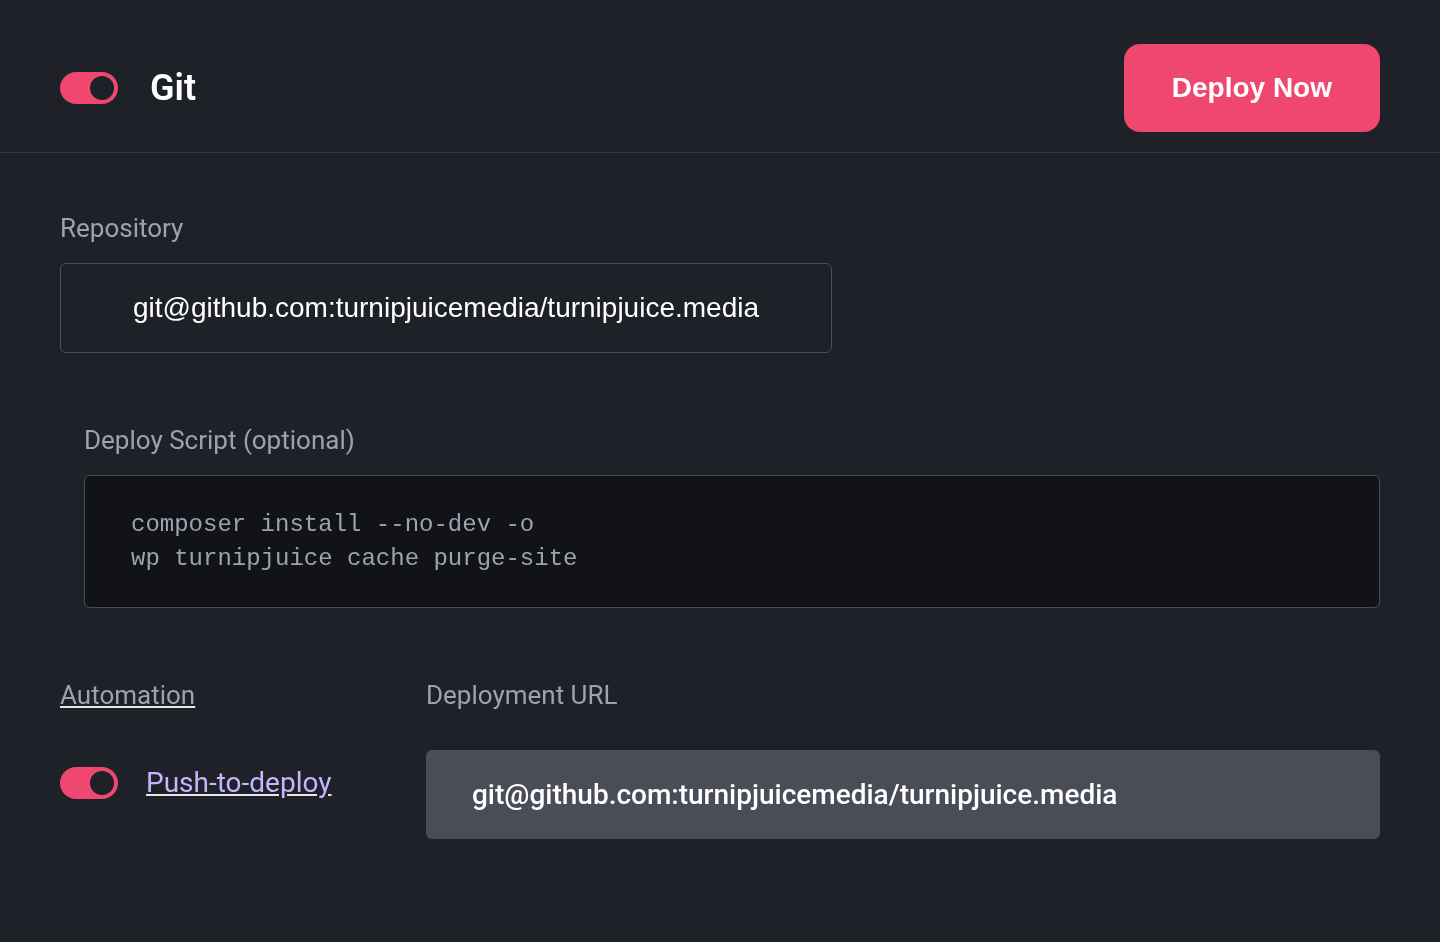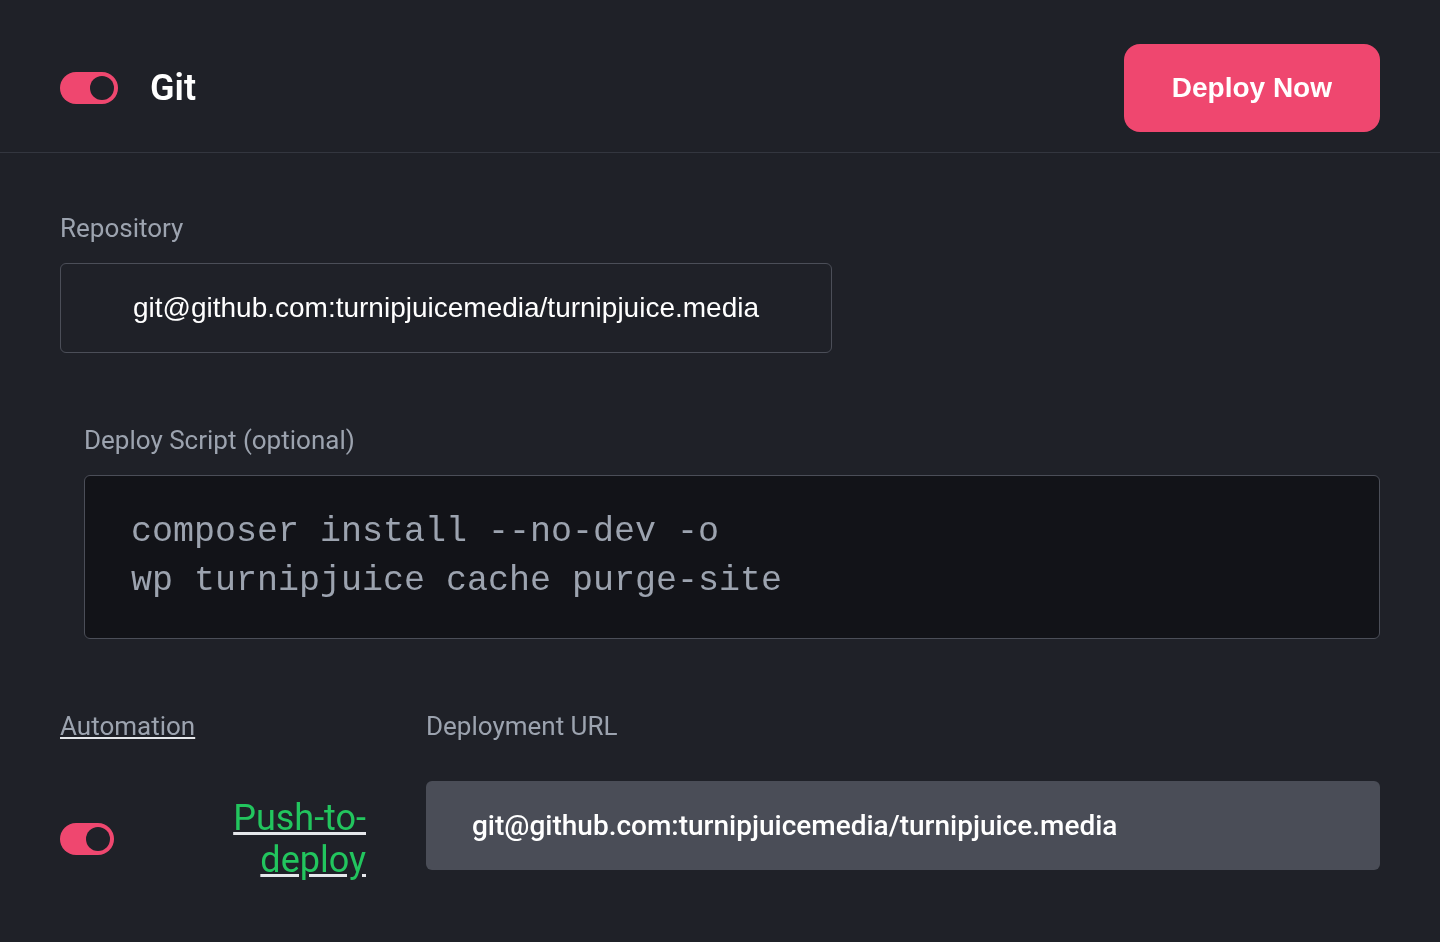--- a/index.html
+++ b/index.html
@@ -114,21 +114,21 @@
       width: 100%;
       text-align: center;
     }
     
     .code-block {
       background-color: #121318;
       border: 1px solid #4b4e58;
       border-radius: 6px;
       padding: 32px 46px;
       font-family: "SF Mono", Menlo, Monaco, Consolas, "Courier New", monospace;
-      font-size: 35px;
+      font-size: 24px;
       line-height: 1.4;
       color: #9ca3af;
       white-space: pre;
     }
     
     .bottom-row {
       display: flex;
       gap: 60px;
     }
     
@@ -140,23 +140,22 @@
     }
     
     .automation-control {
       display: flex;
       align-items: center;
       gap: 28px;
       margin-top: 36px;
     }
     
     .automation-label {
-      font-size: 36px;
-      color: #22c55e;
-      text-align: right;
+      font-size: 28px;
+      color: #c4b5fd;
     }
     
     .deployment-url-group {
       flex: 1;
       display: flex;
       flex-direction: column;
     }
     
     .url-display {
       background-color: #4a4d57;

